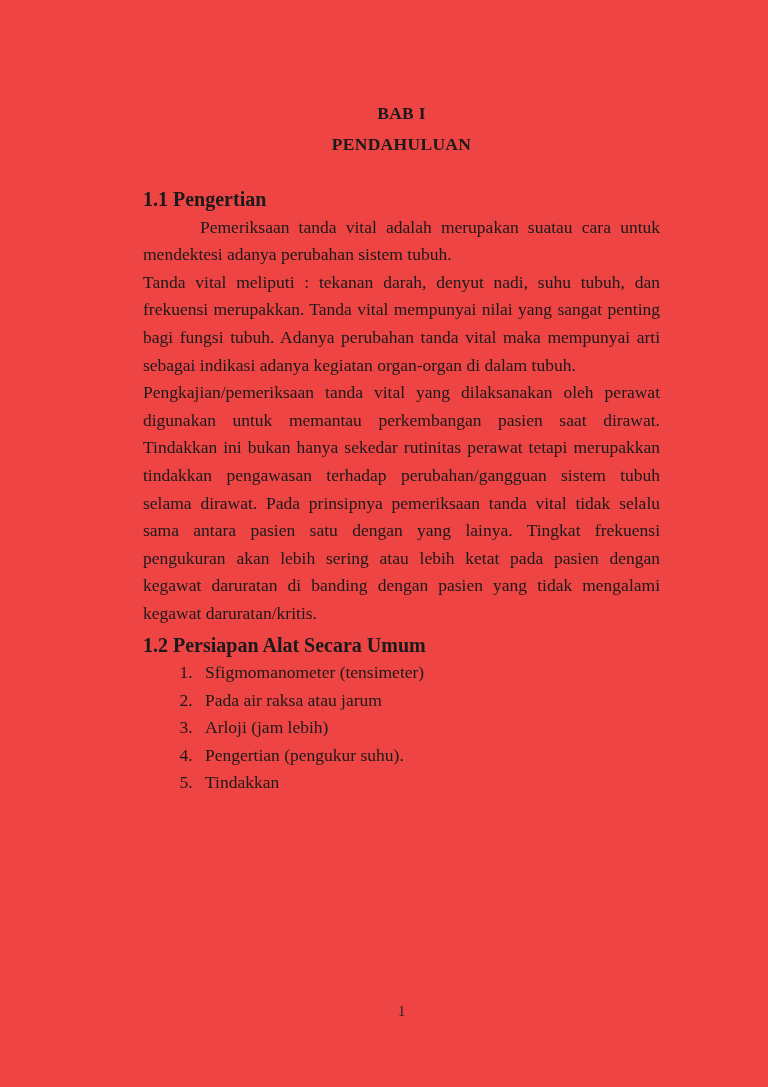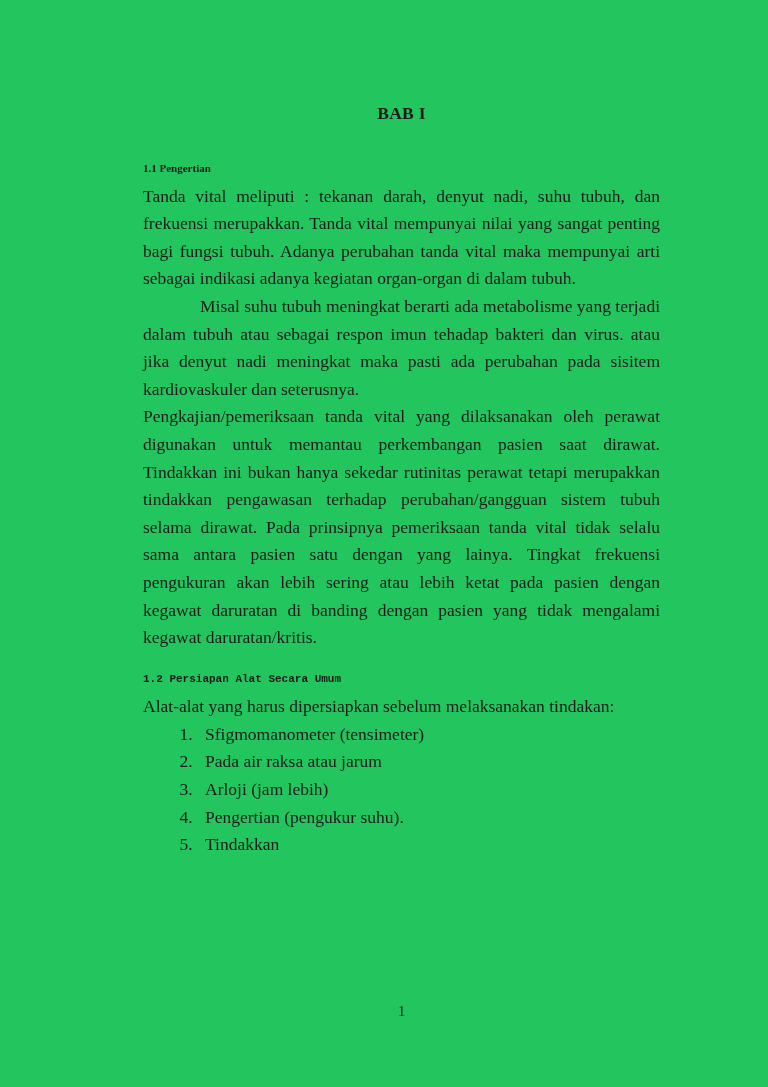--- a/index.html
+++ b/index.html
@@ -4,48 +4,48 @@
 <style>
   html, body {
     margin: 0;
     padding: 0;
     background: #ffffff;
   }
   .page {
     position: relative;
     width: 768px;
     height: 1087px;
-    background: #22c55e;
+    background: #ef4444;
     overflow: hidden;
     font-family: "Liberation Serif", "DejaVu Serif", serif;
     color: #1a1a1a;
   }
   .content {
     position: absolute;
     left: 143px;
     top: 0;
     width: 517px;
     padding-top: 98px;
     font-size: 17.5px;
     line-height: 27.6px;
   }
   .doc-title {
     text-align: center;
     font-weight: bold;
     line-height: 31px;
     letter-spacing: 0.3px;
   }
   h2.section-heading {
-    font-size: 11px;
+    font-size: 20px;
     font-weight: bold;
     margin: 0;
     line-height: 27.6px;
   }
   h2.sec1 { margin-top: 26px; }
-  h2.sec2 { margin-top: 14px; font-family: Liberation Mono, monospace; }
+  h2.sec2 { margin-top: 4px; }
   p.body-par {
     margin: 0;
     text-align: justify;
   }
   p.indented { text-indent: 57px; }
   ol.tools-list {
     margin: 0;
     padding: 0 0 0 54px;
     list-style: decimal;
   }
@@ -64,29 +64,29 @@
     color: #222222;
   }
 </style>
 </head>
 <body>
 
 <div class="page">
   <div class="content">
 
     <div class="doc-title">BAB I</div>
+    <div class="doc-title">PENDAHULUAN</div>
 
     <h2 class="section-heading sec1">1.1 Pengertian</h2>
 
+    <p class="body-par indented">Pemeriksaan tanda vital adalah merupakan suatau cara untuk mendektesi adanya perubahan sistem tubuh.</p>
     <p class="body-par">Tanda vital meliputi : tekanan darah, denyut nadi, suhu tubuh, dan frekuensi merupakkan. Tanda vital mempunyai nilai yang sangat penting bagi fungsi tubuh. Adanya perubahan tanda vital maka mempunyai arti sebagai indikasi adanya kegiatan organ-organ di dalam tubuh.</p>
-    <p class="body-par indented">Misal suhu tubuh meningkat berarti ada metabolisme yang terjadi dalam tubuh atau sebagai respon imun tehadap bakteri dan virus. atau jika denyut nadi meningkat maka pasti ada perubahan pada sisitem kardiovaskuler dan seterusnya.</p>
     <p class="body-par">Pengkajian/pemeriksaan tanda vital yang dilaksanakan oleh perawat digunakan untuk memantau perkembangan pasien saat dirawat. Tindakkan ini bukan hanya sekedar rutinitas perawat tetapi merupakkan tindakkan pengawasan terhadap perubahan/gangguan sistem tubuh selama dirawat. Pada prinsipnya pemeriksaan tanda vital tidak selalu sama antara pasien satu dengan yang lainya. Tingkat frekuensi pengukuran akan lebih sering atau lebih ketat pada pasien dengan kegawat daruratan di banding dengan pasien yang tidak mengalami kegawat daruratan/kritis.</p>
 
     <h2 class="section-heading sec2">1.2 Persiapan Alat Secara Umum</h2>
-    <p class="body-par">Alat-alat yang harus dipersiapkan sebelum melaksanakan tindakan:</p>
 
     <ol class="tools-list">
       <li>Sfigmomanometer (tensimeter)</li>
       <li>Pada air raksa atau jarum</li>
       <li>Arloji (jam lebih)</li>
       <li>Pengertian (pengukur suhu).</li>
       <li>Tindakkan</li>
     </ol>
 
   </div>

